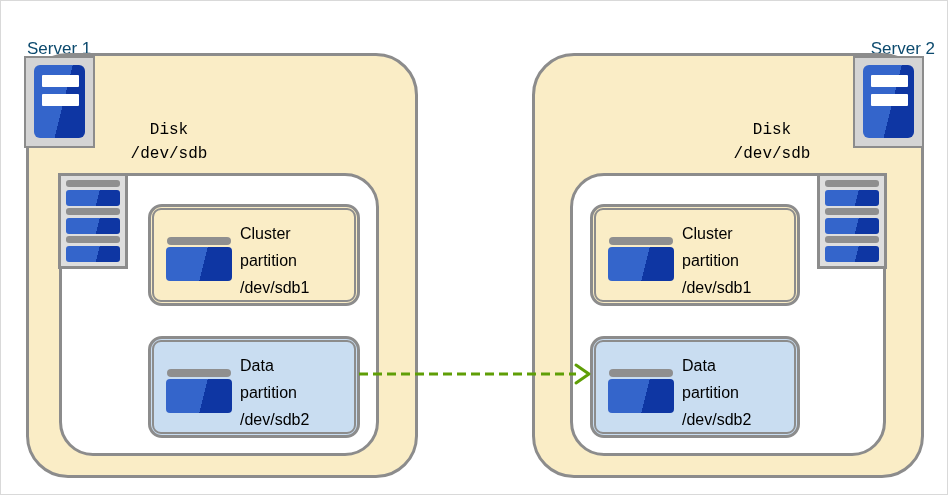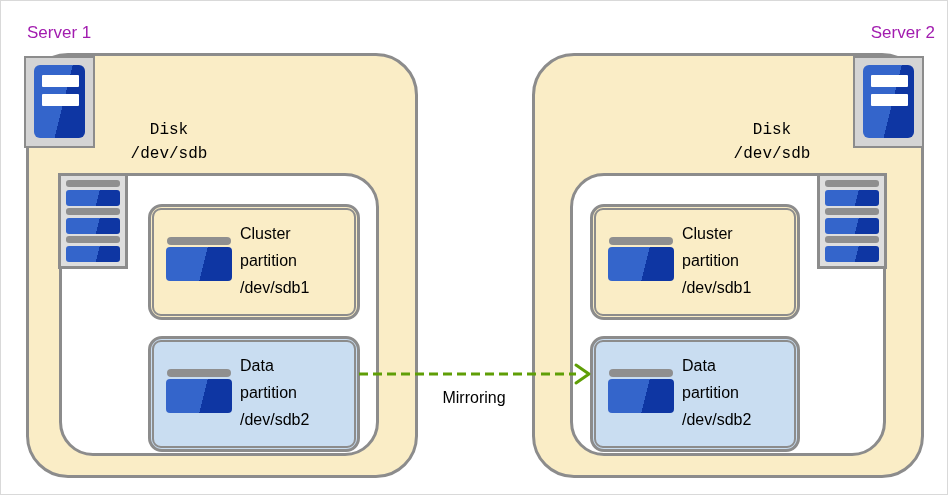--- a/index.html
+++ b/index.html
@@ -3,21 +3,21 @@
 <meta charset="utf-8">
 <style>
   html,body{margin:0;padding:0;background:#fff;}
   .canvas{
     position:relative;width:948px;height:495px;box-sizing:border-box;
     background:#ffffff;border:1px solid #d9d9d9;overflow:hidden;
     font-family:"Liberation Sans",sans-serif;color:#000;
   }
 
   
-  .server-label{position:absolute;top:22px;font-size:17px;color:#a21caf;}
+  .server-label{position:absolute;top:38px;font-size:17px;color:#0c4a6e;}
   #s1-label{left:26px;}
   #s2-label{right:12px;}
 
   
   .server-box{
     position:absolute;top:52px;width:392px;height:425px;box-sizing:border-box;
     background:var(--cream,#faedc6);
     border:3px solid var(--border-gray,#8c8c8c);border-radius:42px;
   }
   #s1-box{left:25px;}
@@ -61,21 +61,21 @@
     background:linear-gradient(104deg,var(--icon-blue-light,#3465cb) 58%,var(--icon-blue-dark,#0e36a3) 58%);
   }
 
   
   .disk-label{position:absolute;top:117px;width:120px;text-align:center;font-size:16px;line-height:24px;font-family:Liberation Mono, monospace;}
   #s1-disk-label{left:108px;}
   #s2-disk-label{left:711px;}
 
   
   .partition-box{
-    position:absolute;height:116px;box-sizing:border-box;
+    position:absolute;height:102px;box-sizing:border-box;
     border:3px solid var(--border-gray,#8c8c8c);border-radius:14px;
   }
   .partition-box.cream{background:var(--cream,#faedc6);}
   .partition-box.blue{background:var(--light-blue,#c9ddf1);margin-top:12px;}
   .p-inner{position:absolute;inset:1px;border:2px solid var(--border-gray,#8c8c8c);border-radius:9px;}
   #s1-cluster{left:147px;width:212px;top:203px;}
   #s1-data{left:147px;width:212px;top:323px;}
   #s2-cluster{left:589px;width:210px;top:203px;}
   #s2-data{left:589px;width:210px;top:323px;}
 
@@ -194,15 +194,14 @@
       <div>Data</div>
       <div>partition</div>
       <div>/dev/sdb2</div>
     </div>
   </div>
 
   <svg class="arrow-svg" viewBox="0 0 240 30" xmlns="http://www.w3.org/2000/svg">
     <line class="arrow-line" x1="2" y1="15" x2="219" y2="15" stroke-width="3" stroke-dasharray="9 5"></line>
     <path class="arrow-head" d="M219,6 L232,15 L219,24" stroke-width="3" stroke-linecap="round" stroke-linejoin="round"></path>
   </svg>
-  <div class="mirror-label">Mirroring</div>
 
 </div>
 
 </body></html>

